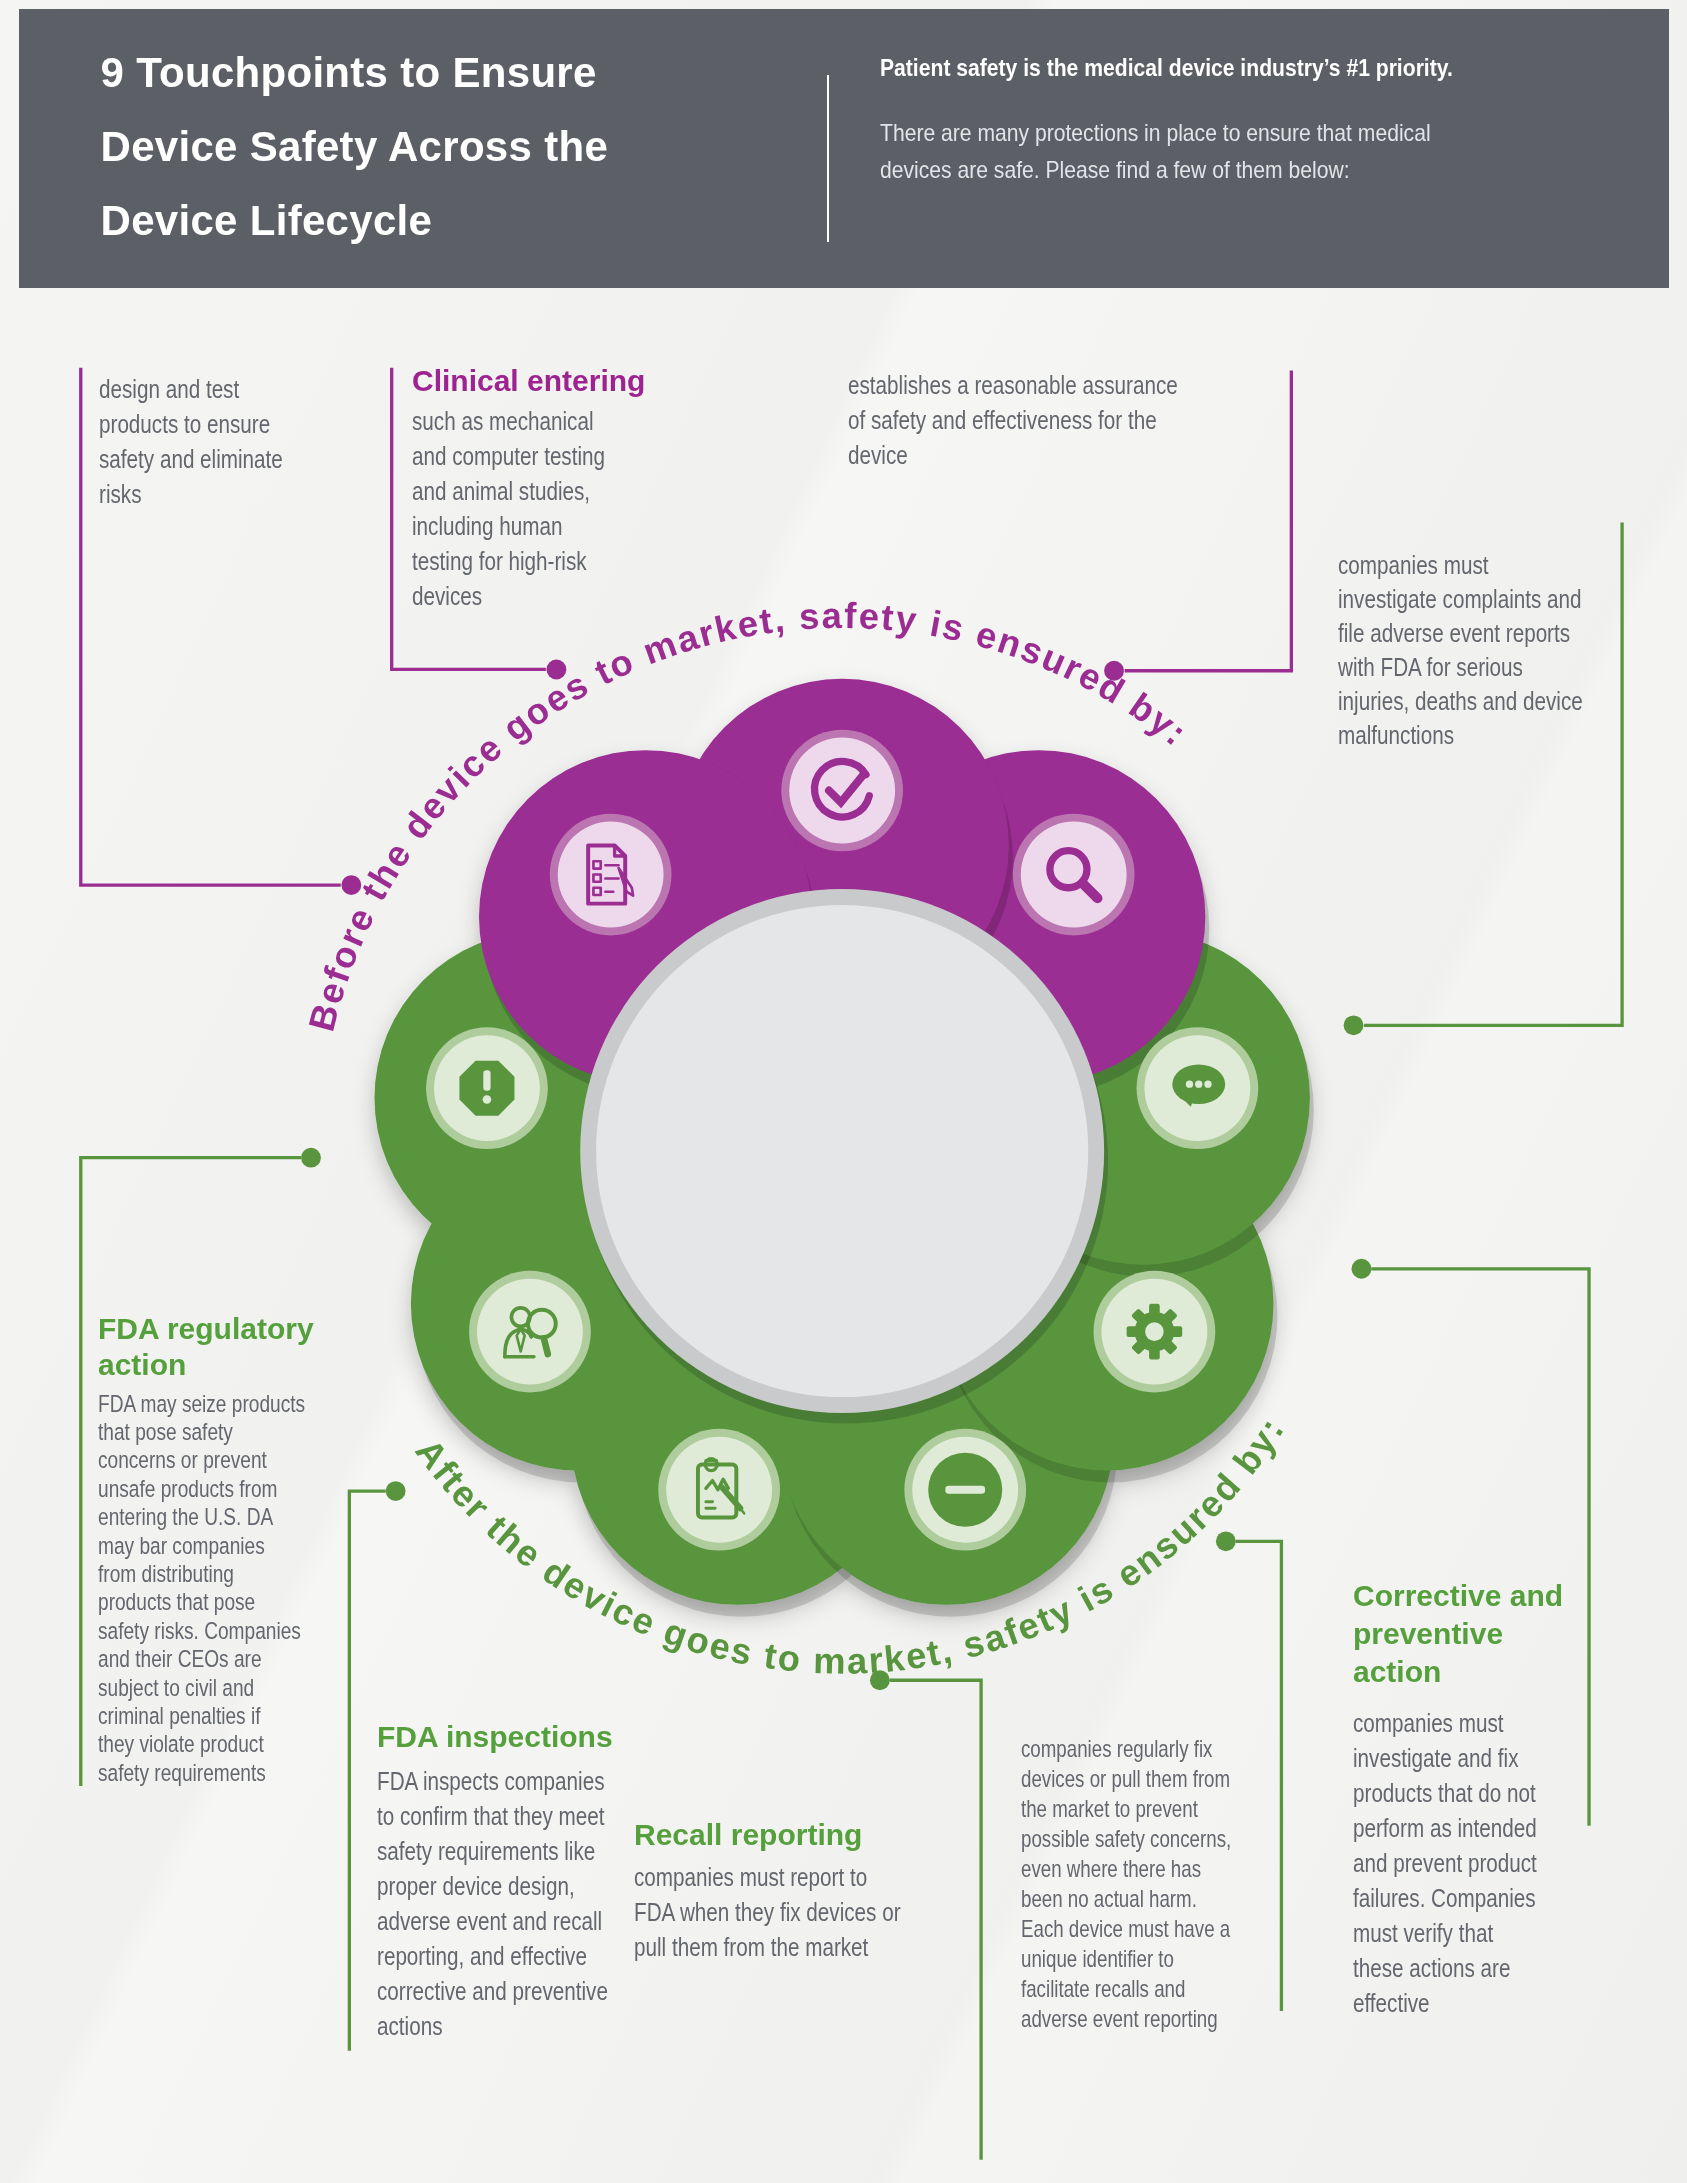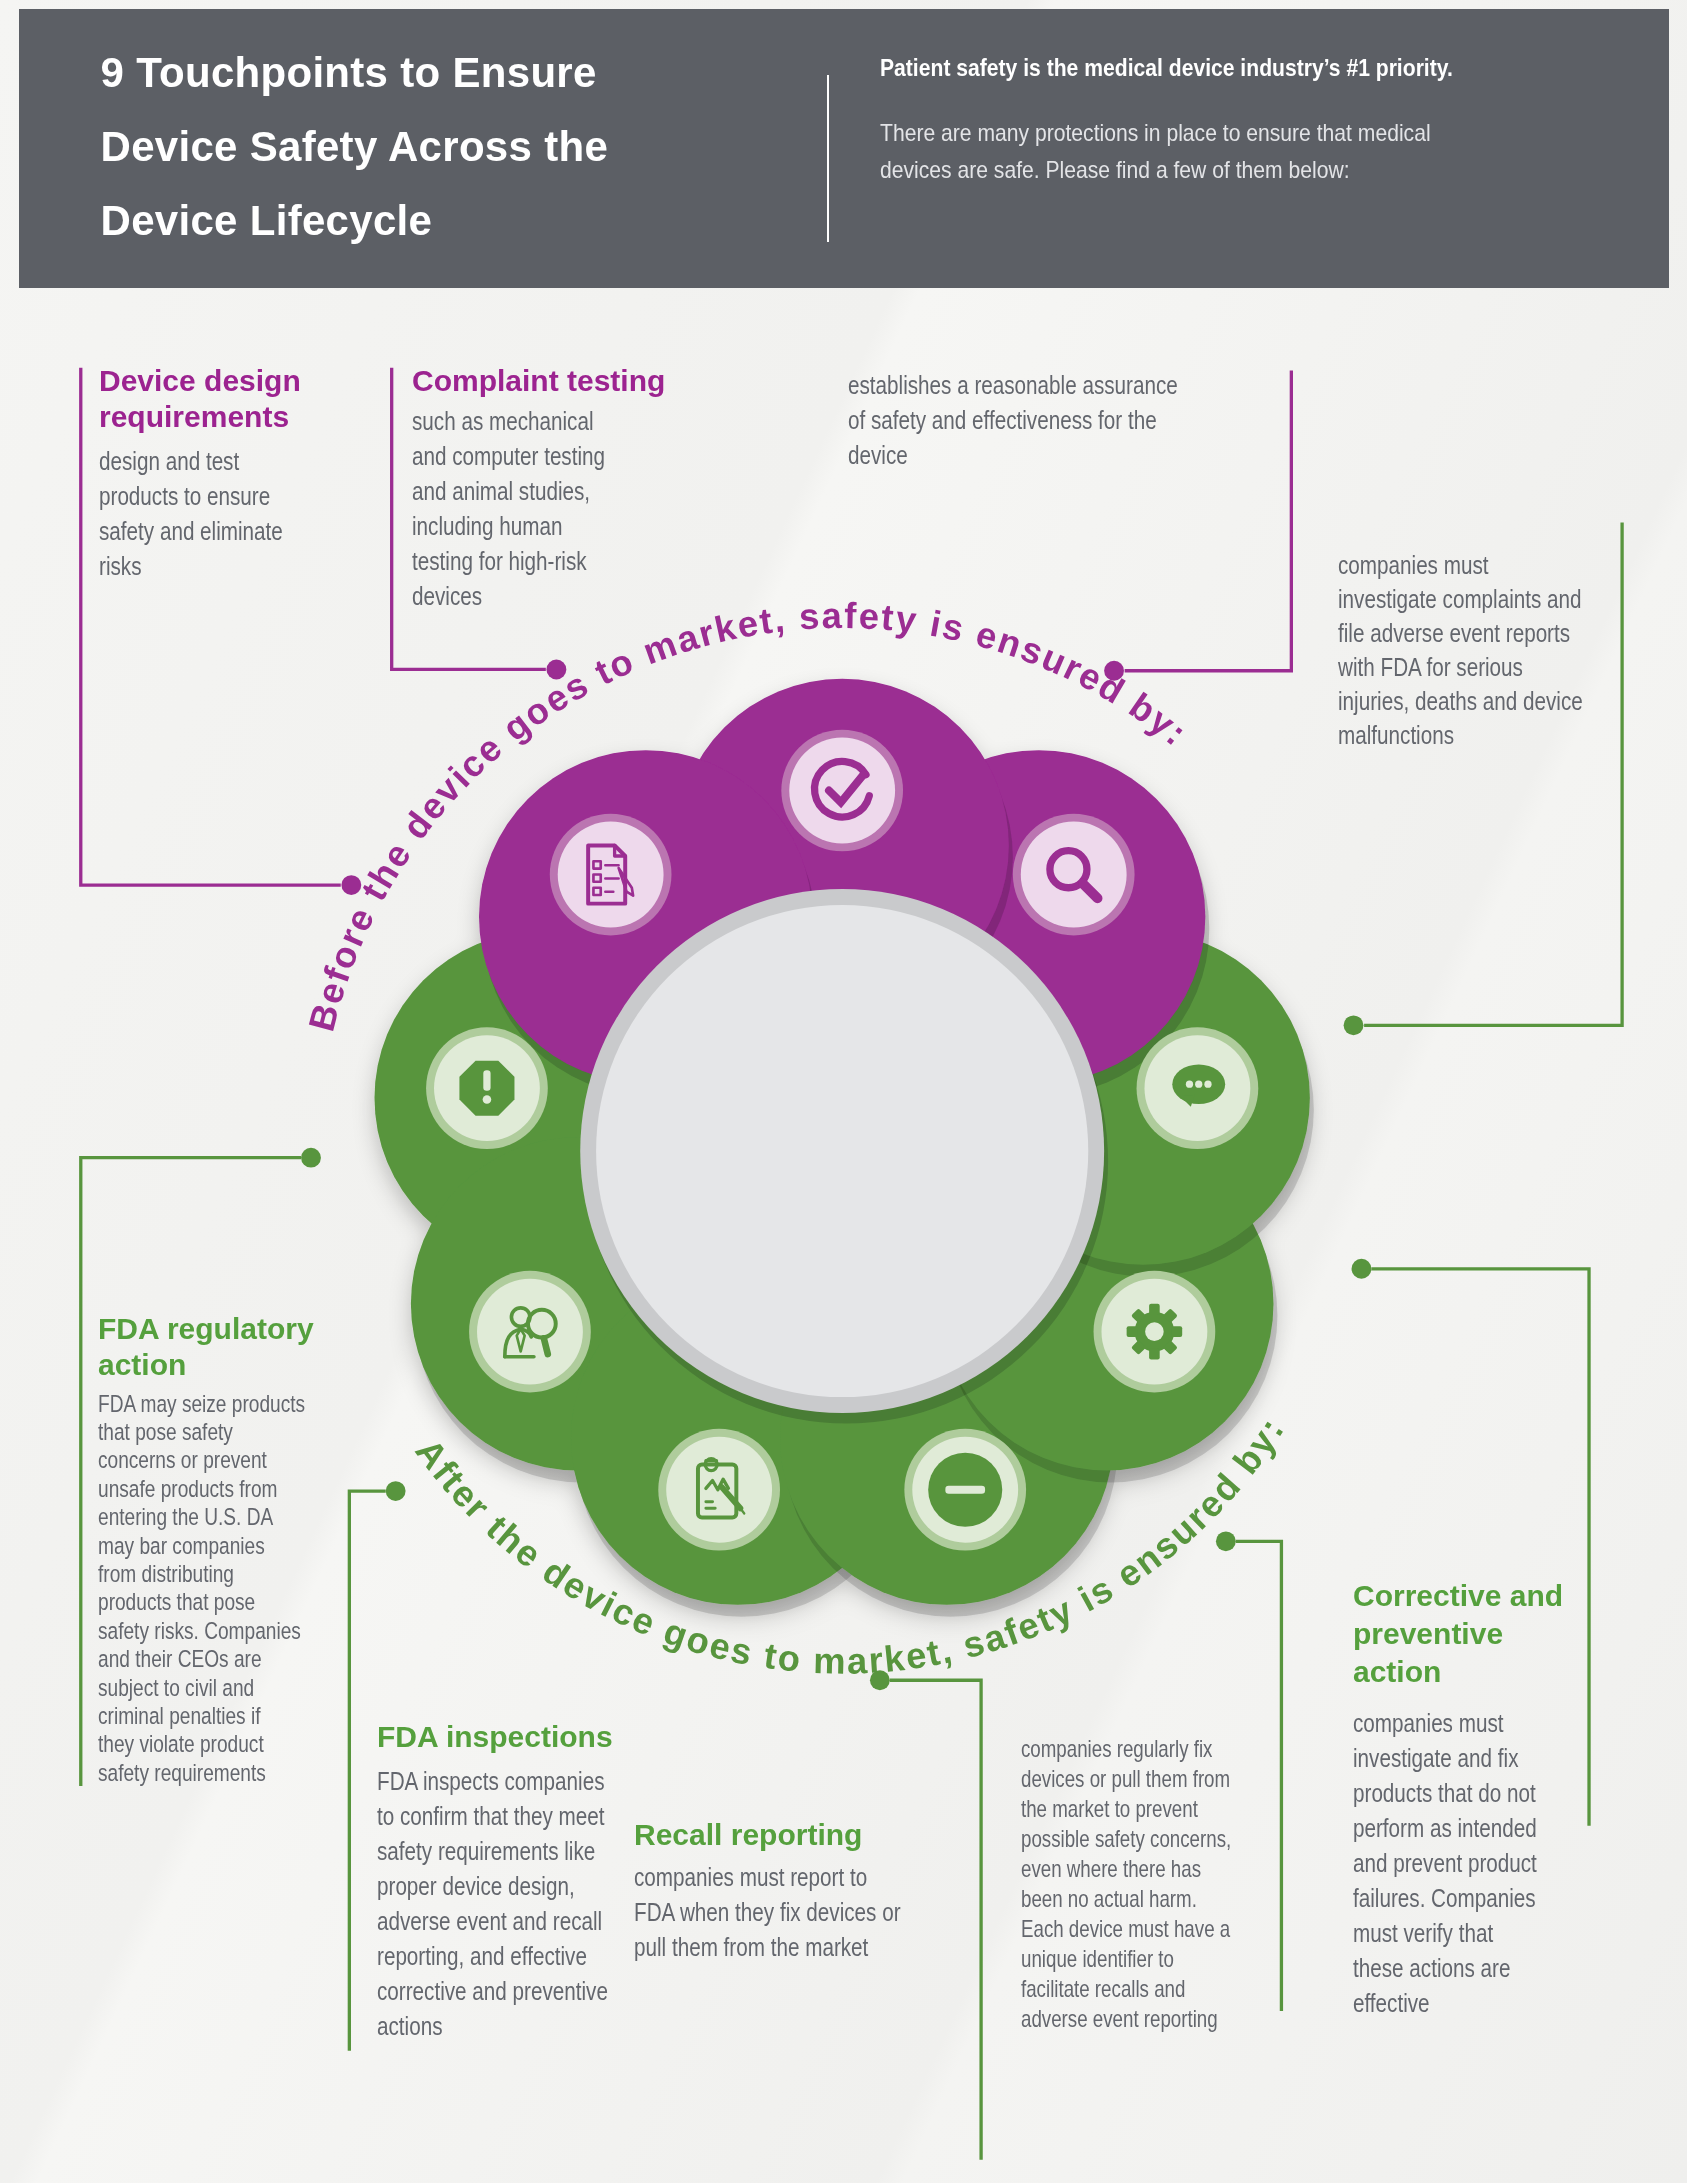--- a/index.html
+++ b/index.html
@@ -232,29 +232,27 @@
     </defs>
     <text class="arc-text" fill="#9b2d92">
       <textPath href="#beforeArc"><tspan font-weight="800">Before</tspan><tspan> the device goes to market, safety is ensured by:</tspan></textPath>
     </text>
     <text class="arc-text" fill="#58953e">
       <textPath href="#afterArc"><tspan font-weight="800">After</tspan><tspan> the device goes to market, safety is ensured by:</tspan></textPath>
     </text>
   </svg>
 
   <div class="tp purple" id="tp-device-design">
-    <h2>Device design
-requirements</h2>
     <p>design and test
 products to ensure
 safety and eliminate
 risks</p>
   </div>
   <div class="tp purple" id="tp-clinical-testing">
-    <h2>Complaint testing</h2>
+    <h2>Clinical entering</h2>
     <p>such as mechanical
 and computer testing
 and animal studies,
 including human
 testing for high-risk
 devices</p>
   </div>
   <div class="tp purple" id="tp-fda-review">
     <p>establishes a reasonable assurance
 of safety and effectiveness for the

